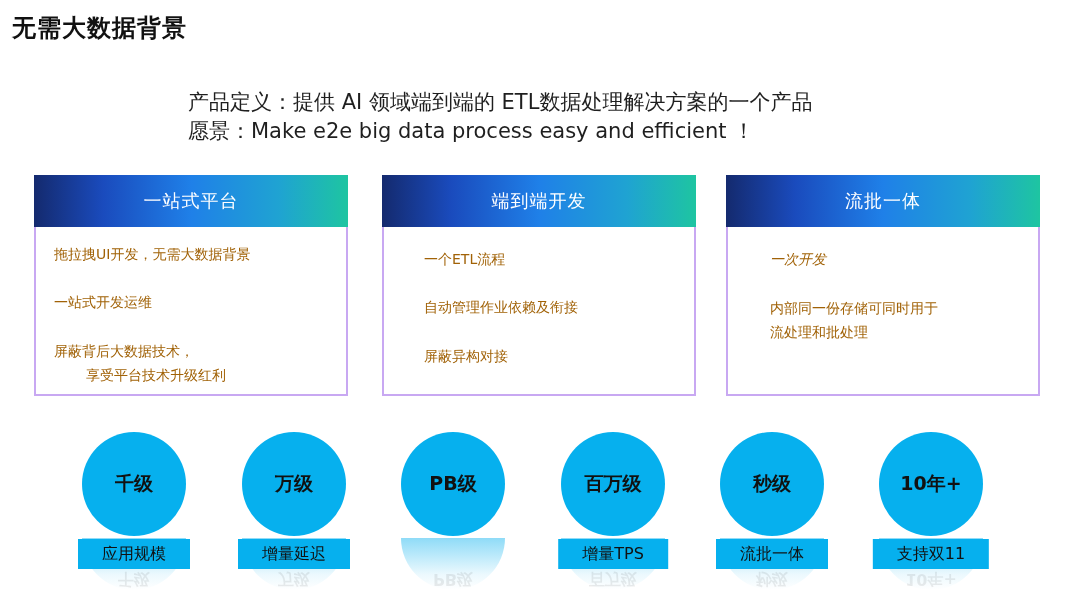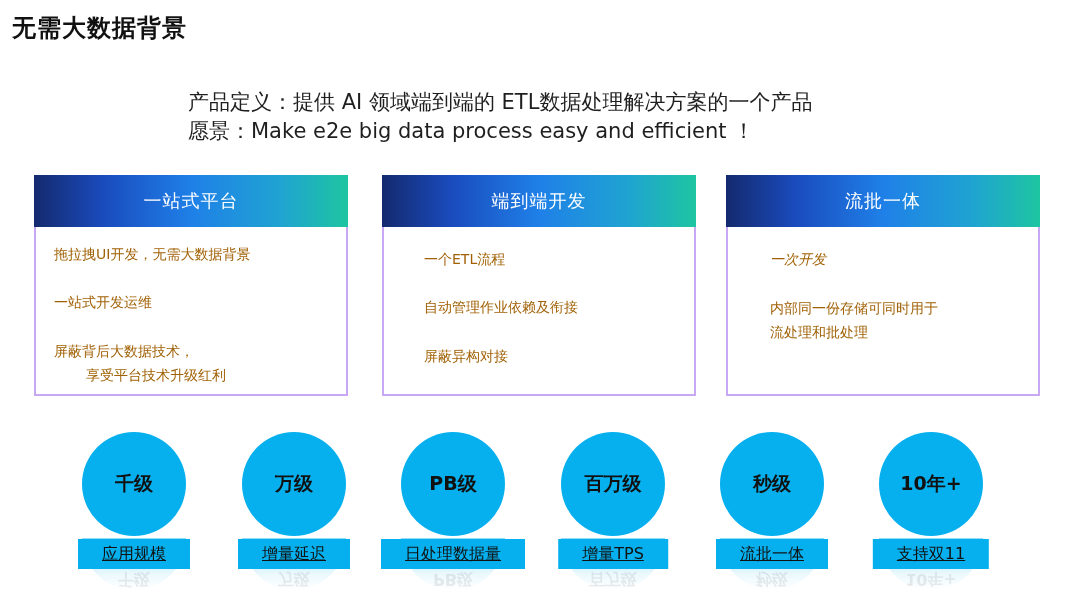--- a/index.html
+++ b/index.html
@@ -54,21 +54,21 @@
   }
   .reflect-text {
     position:absolute; left:0; right:0; top:30px; text-align:center;
     font-size:16px; font-weight:bold; color:rgba(0,0,0,0.08);
     transform:scaleY(-1);
   }
   .label {
     position:absolute; left:50%; top:107px; transform:translateX(-50%);
     height:30px; padding:0 24px; background:#06b0ee;
     display:flex; align-items:center; justify-content:center;
-    font-size:16px; color:#111; white-space:nowrap;text-decoration:underline;
+    font-size:16px; color:#111; white-space:nowrap;
   }
 </style>
 </head>
 <body>
 
 <div class="slide-title">无需大数据背景</div>
 <div class="line def">产品定义：提供 AI 领域端到端的 ETL数据处理解决方案的一个产品</div>
 <div class="line vision">愿景：Make  e2e  big  data  process  easy and efficient ！</div>
 
 <div class="card" style="left:34px;width:314px;">
@@ -111,21 +111,20 @@
       <div class="reflect-text">万级</div>
     </div>
   <div class="circle">万级</div>
   <div class="label">增量延迟</div>
 </div>
 <div class="stat" style="left:393px;">
   <div class="reflect">
       <div class="reflect-text">PB级</div>
     </div>
   <div class="circle">PB级</div>
-  <div class="label">日处理数据量</div>
 </div>
 <div class="stat" style="left:553px;">
   <div class="reflect">
       <div class="reflect-text">百万级</div>
     </div>
   <div class="circle">百万级</div>
   <div class="label">增量TPS</div>
 </div>
 <div class="stat" style="left:712px;">
   <div class="reflect">

